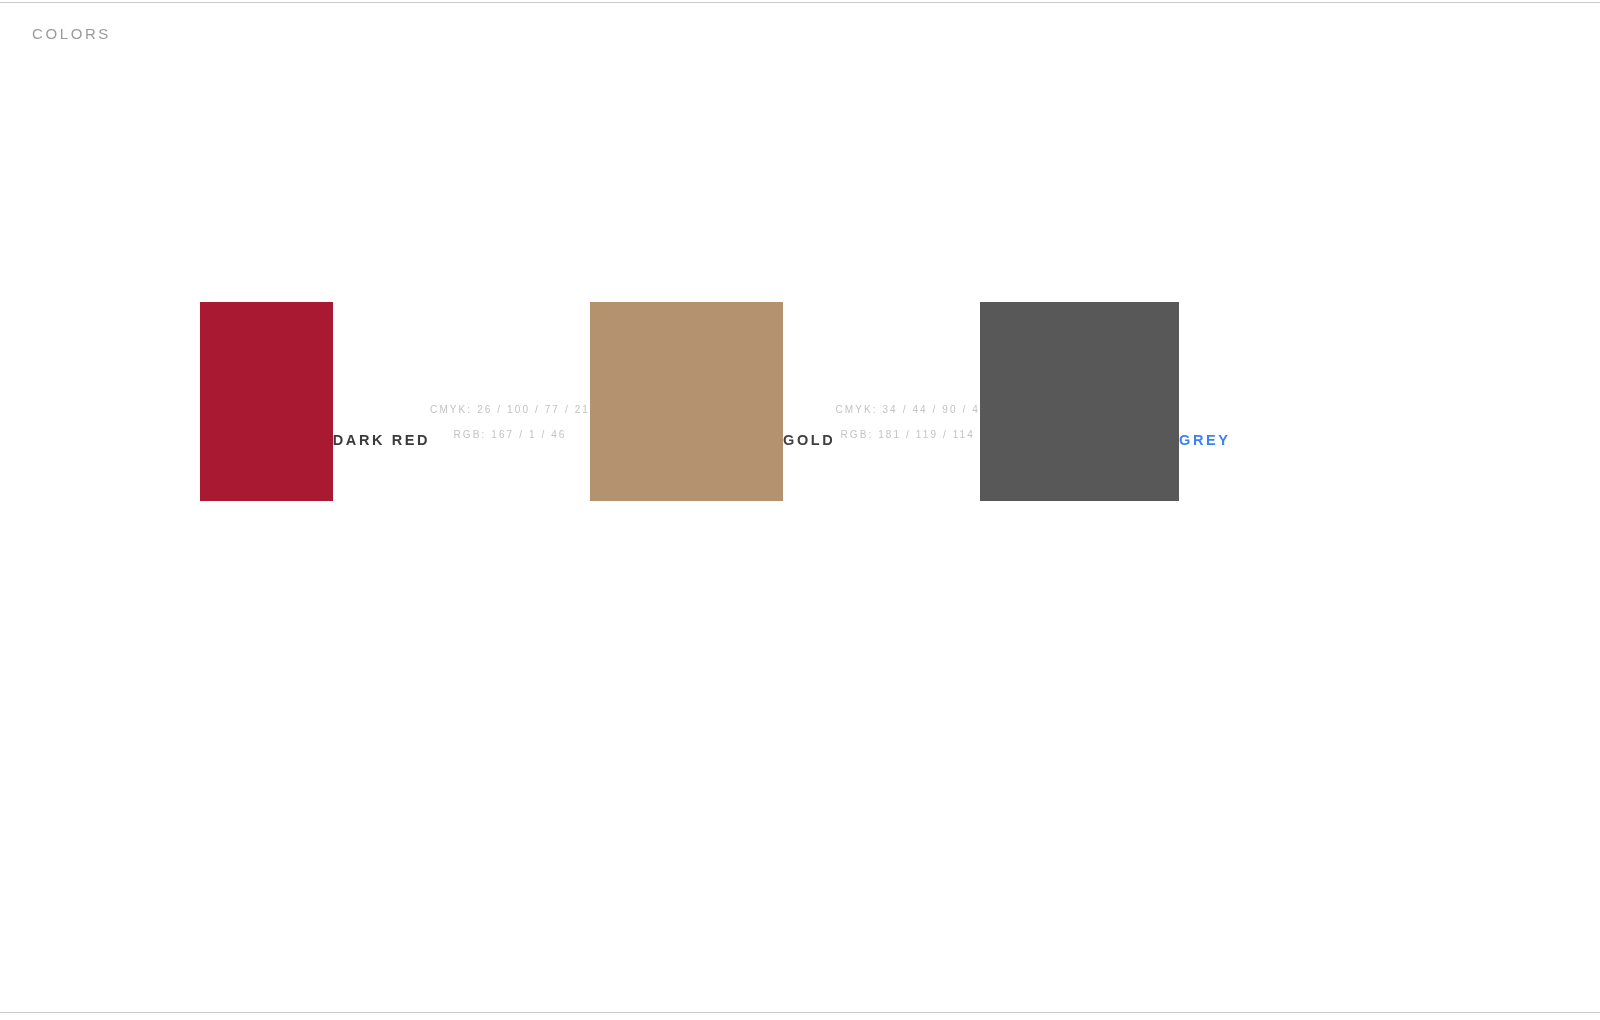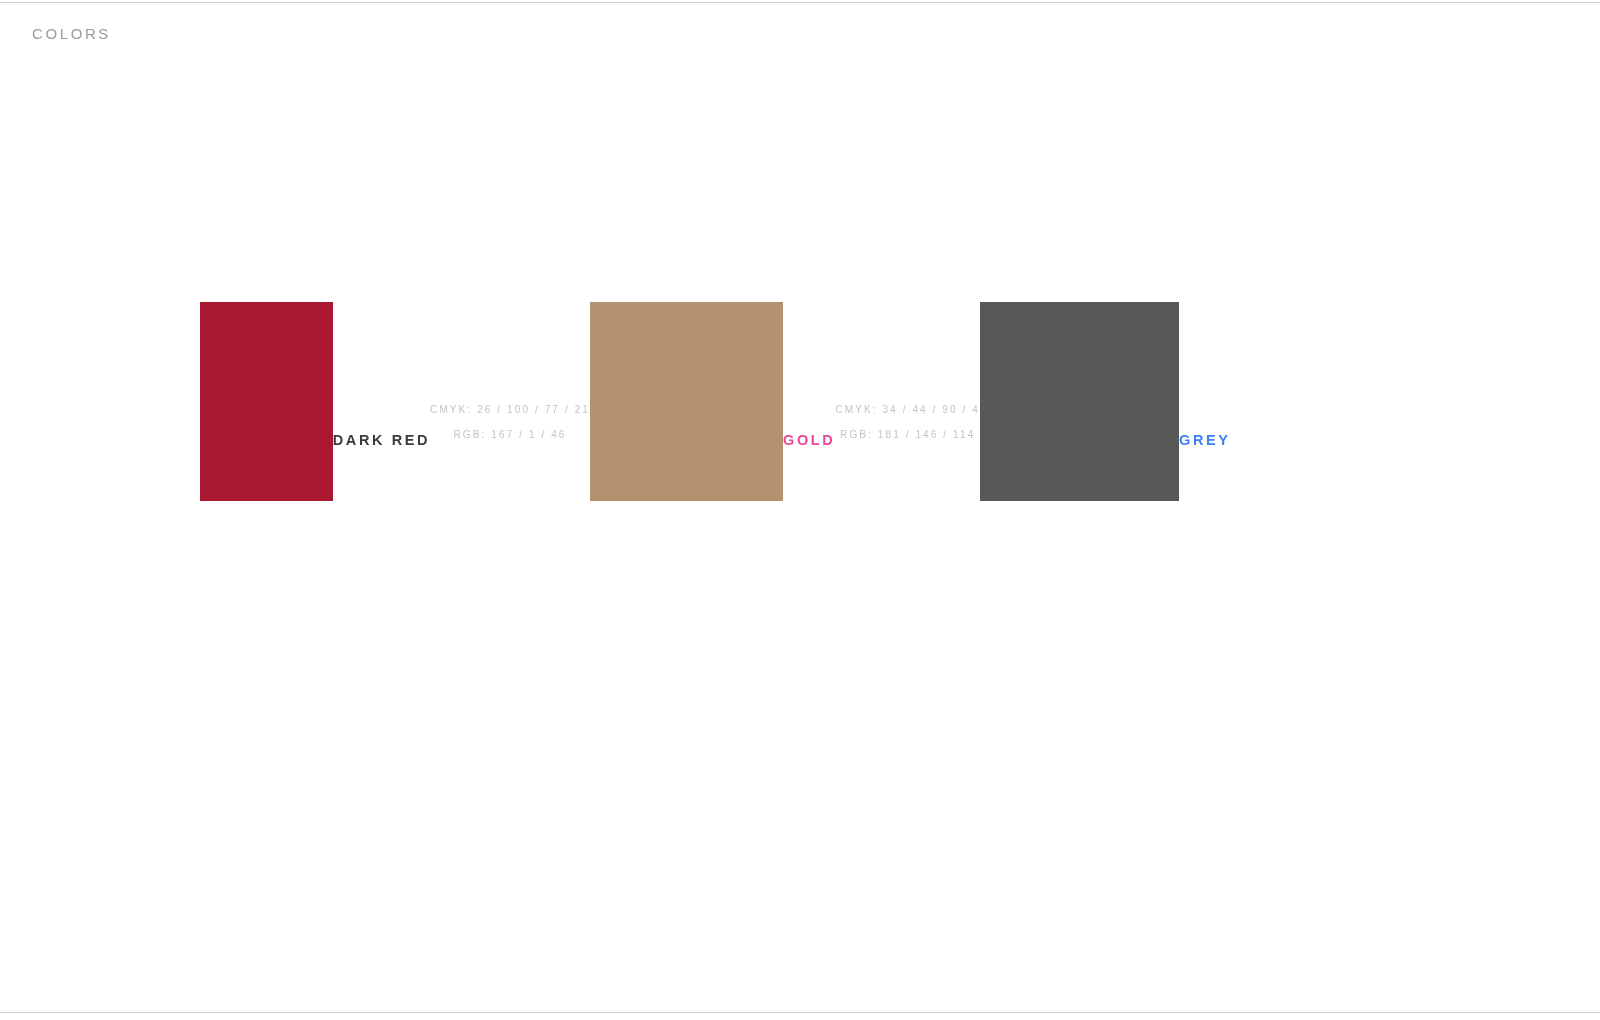--- a/index.html
+++ b/index.html
@@ -106,24 +106,24 @@
       <div class="swatch-chip" style="background-color: rgb(169, 26, 50);"></div>
       <div class="swatch-name" style="color: rgb(59, 59, 59);">DARK RED</div>
       <div class="swatch-specs" style="color: rgb(195, 195, 195);">
         <span class="spec-line">CMYK: 26 / 100 / 77 / 21</span>
         <span class="spec-line">RGB: 167 / 1 / 46</span>
       </div>
     </div>
 
     <div class="swatch-col">
       <div class="swatch-chip" style="background-color: rgb(181, 146, 111);"></div>
-      <div class="swatch-name" style="color: #ec4899; text-align: right;">GOLD</div>
+      <div class="swatch-name" style="color: #404040; text-align: right;">GOLD</div>
       <div class="swatch-specs" style="color: rgb(195, 195, 195);">
         <span class="spec-line">CMYK: 34 / 44 / 90 / 4</span>
-        <span class="spec-line">RGB: 181 / 146 / 114</span>
+        <span class="spec-line">RGB: 181 / 119 / 114</span>
       </div>
     </div>
 
     <div class="swatch-col">
       <div class="swatch-chip" style="background-color: rgb(88, 88, 88);"></div>
       <div class="swatch-name" style="color: #3b82f6;">GREY</div>
     </div>
 
   </div>
 

